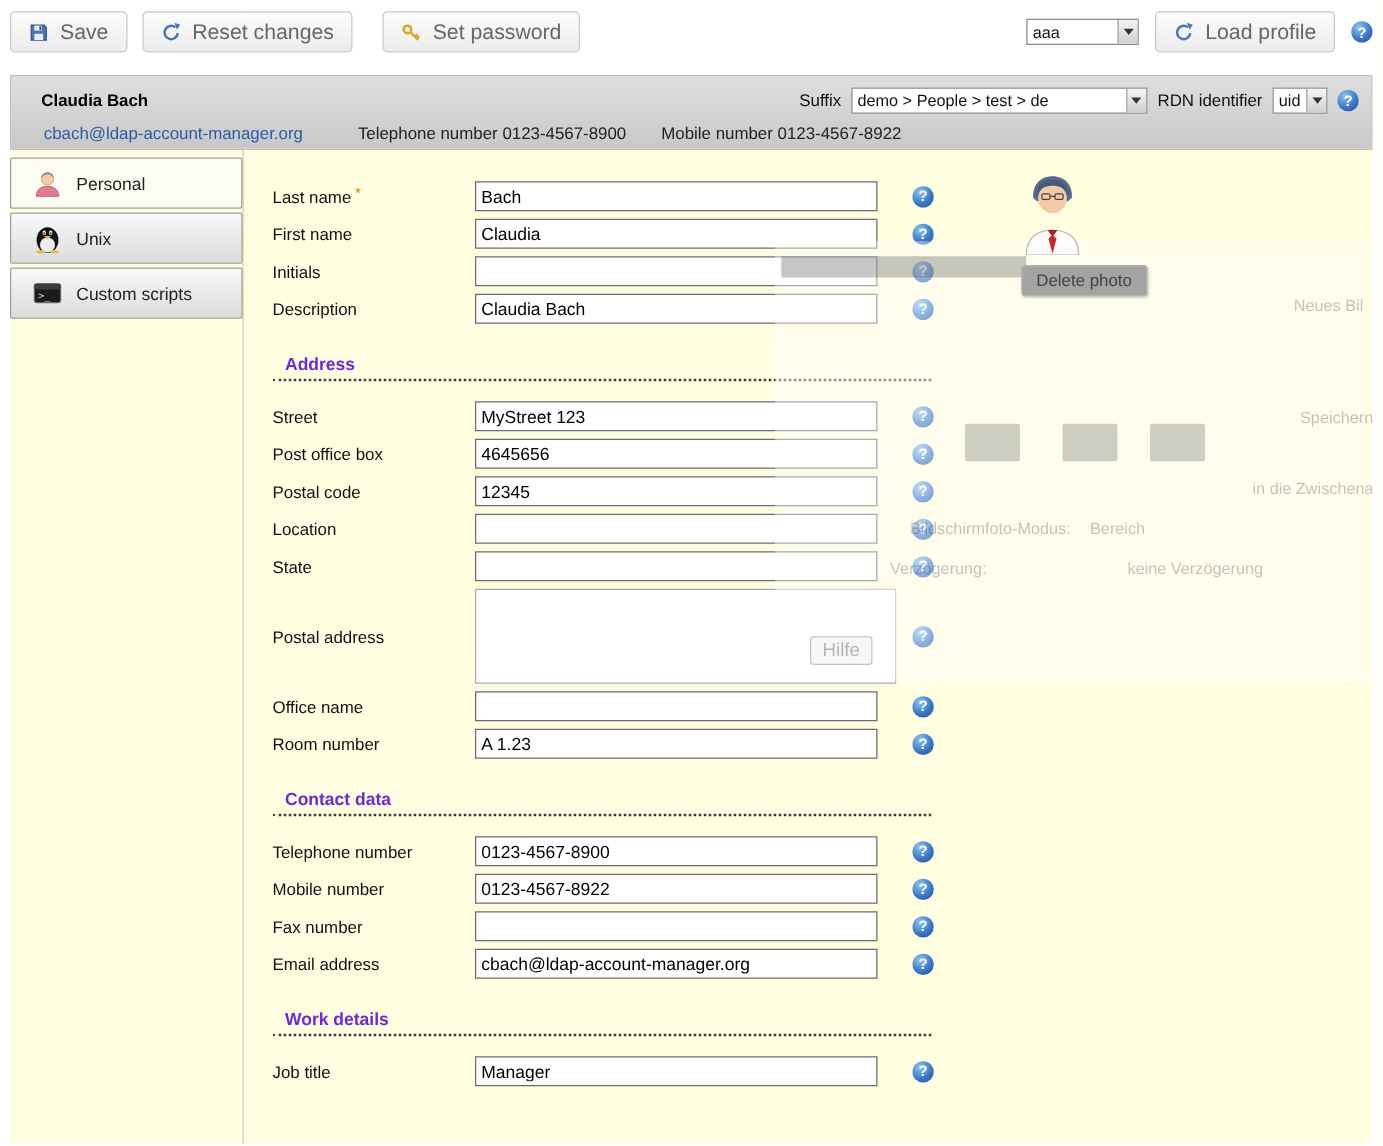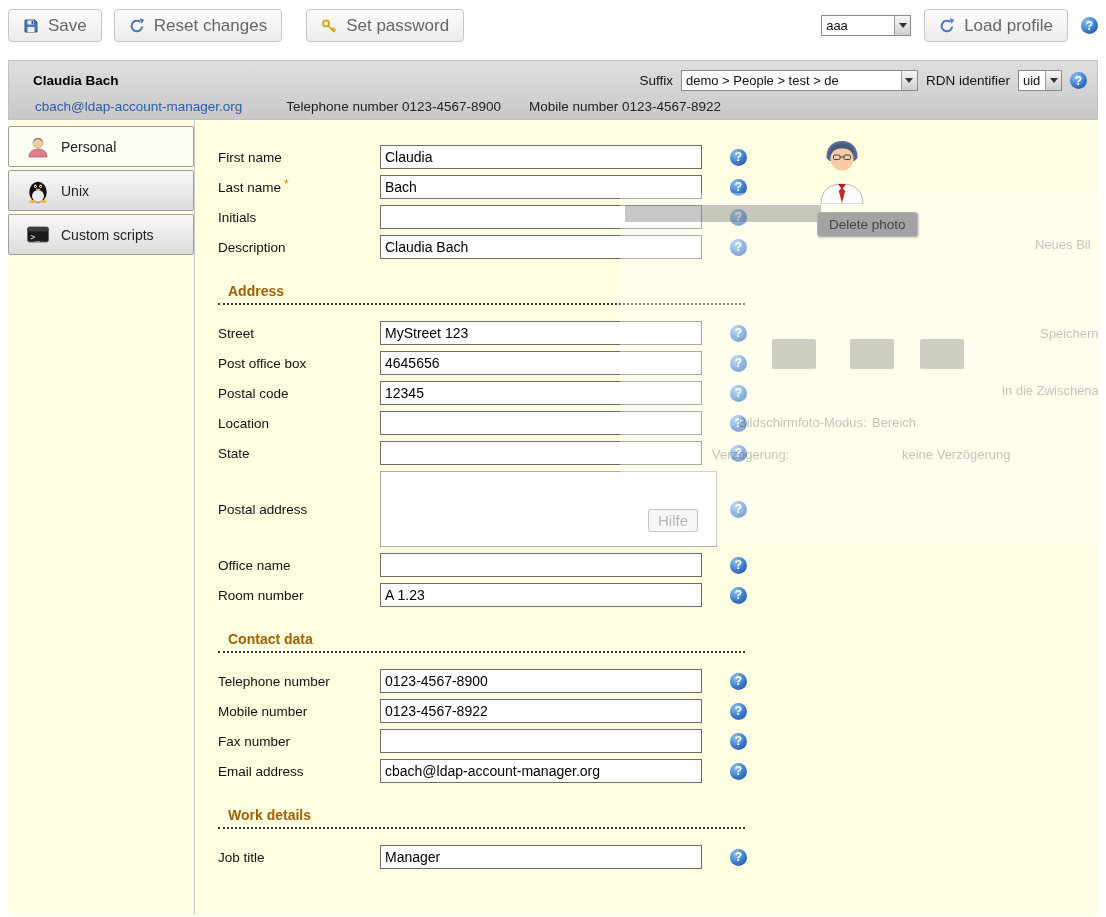--- a/index.html
+++ b/index.html
@@ -56,21 +56,21 @@
   .main { flex:1; padding:25px 0 0 23px; position:relative; }
   .form-row { display:flex; align-items:center; margin-bottom:6px; }
   .field-label { width:162px; min-width:162px; font-size:13.5px; color:#111; }
   .req { color:#e08000; font-size:12px; margin-left:3px; position:relative; top:-4px; }
   .form-row input[type=text] { width:322px; height:24px; border:1px solid #6b6b6b; background:#fff;
     font-size:14px; font-family:inherit; padding:0 4px; color:#000; }
   .form-row textarea { width:337px; height:76px; border:1px solid #ababab; background:#fff;
     font-size:14px; font-family:inherit; resize:none; }
   .form-row .help-icon { margin-left:28px; }
   .ta-row .help-icon { margin-left:13px; }
-  .section-header { margin:24px 0 16px 0; width:527px; font-weight:bold; font-size:14px; color:#a16207;
+  .section-header { margin:24px 0 16px 0; width:527px; font-weight:bold; font-size:14px; color:#6d28d9;
     padding:0 0 4px 10px; border-bottom:2px dotted #3c3c3c; }
 
   
   .photo { position:absolute; left:809px; top:20px; z-index:10; }
   .delete-photo { position:absolute; left:809px; top:92px; z-index:10; background:#a3a3a3;
     border:1px solid #b3b3b3; border-radius:3px; padding:4px 11px; font-size:13.5px; color:#444;
     font-family:inherit; box-shadow:1px 1px 2px rgba(0,0,0,0.18); cursor:pointer; }
 
   
   .ghost { position:absolute; left:612px; top:73px; width:478px; height:352px;
@@ -192,27 +192,27 @@
               <rect x="1.5" y="4" width="21" height="15" rx="2" fill="#1b1b1b" stroke="#666"></rect>
               <rect x="1.5" y="4" width="21" height="4.5" rx="2" fill="#3c3c3c"></rect>
               <text x="4.5" y="16.5" fill="#e8e8e8" font-size="8" font-family="DejaVu Sans Mono, monospace">&gt;_</text>
             </svg>
           </span>
           <span class="tab-label">Custom scripts</span>
         </div>
       </div>
     <div class="main">
         <div class="form-row">
+          <span class="field-label">Last name<span class="req">*</span></span>
+          <input type="text" value="Bach" style="">
+          <span class="help-icon"></span>
+        </div>
+        <div class="form-row">
           <span class="field-label">First name</span>
           <input type="text" value="Claudia" style="">
-          <span class="help-icon"></span>
-        </div>
-        <div class="form-row">
-          <span class="field-label">Last name<span class="req">*</span></span>
-          <input type="text" value="Bach" style="">
           <span class="help-icon"></span>
         </div>
         <div class="form-row">
           <span class="field-label">Initials</span>
           <input type="text" style="">
           <span class="help-icon"></span>
         </div>
         <div class="form-row">
           <span class="field-label">Description</span>
           <input type="text" value="Claudia Bach" style="">
@@ -289,21 +289,21 @@
       </div>
 
     <div class="ghost">
         <span class="g-bar" style="left: 5px; top: 12px; width: 196px; height: 17px;"></span>
         <span class="g-text" style="left: 415px; top: 44px;">Neues Bil</span>
         <span class="g-text" style="left: 420px; top: 133px;">Speichern</span>
         <span class="g-square" style="left: 152px; top: 146px;"></span>
         <span class="g-square" style="left: 230px; top: 146px;"></span>
         <span class="g-square" style="left: 300px; top: 146px;"></span>
         <span class="g-text" style="left: 382px; top: 190px;">in die Zwischenabl</span>
-        <span class="g-text" style="left: 118px; top: 222px;">Bildschirmfoto-Modus:</span>
+        <span class="g-text" style="left: 108px; top: 222px;">Bildschirmfoto-Modus:</span>
         <span class="g-text" style="left: 252px; top: 222px;">Bereich</span>
         <span class="g-text" style="left: 92px; top: 254px;">Verzögerung:</span>
         <span class="g-text" style="left: 282px; top: 254px;">keine Verzögerung</span>
         <span class="g-button" style="left: 28px; top: 316px;">Hilfe</span>
       </div>
 
     <div class="photo">
       <svg width="50" height="64" viewBox="0 0 50 64">
         <path d="M25 1C15 1 9 8 9.5 18l3 3h25l3-3C41 8 35 1 25 1z" fill="#55688f"></path>
         <circle cx="25" cy="19" r="11.5" fill="#f4cba4"></circle>

